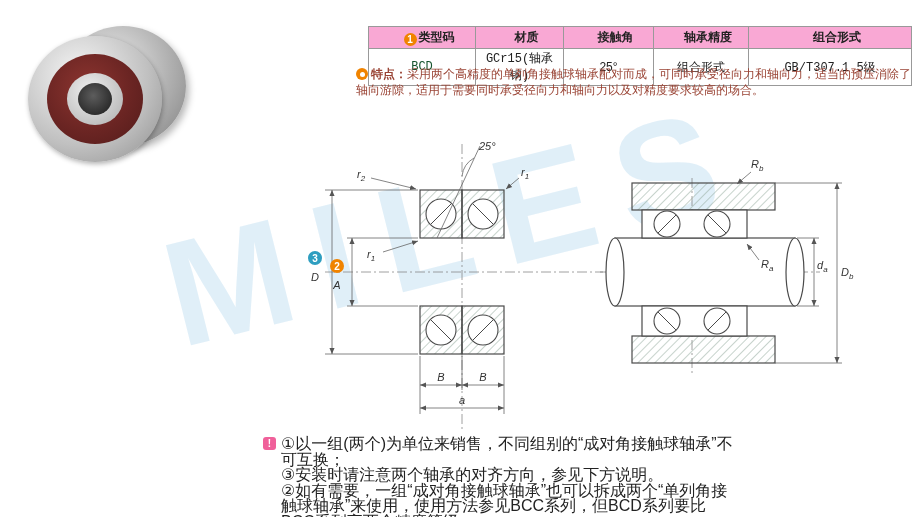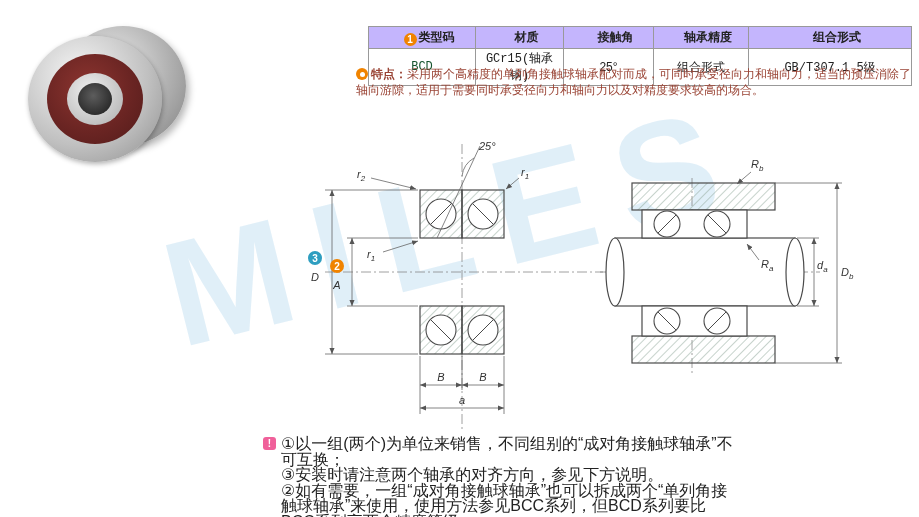--- a/index.html
+++ b/index.html
@@ -23,21 +23,21 @@
     background:radial-gradient(circle at 42% 38%, #8d3530, #6b2523 55%, #521b1a); }
   .inner-ring { left:45px; top:53px; width:56px;  height:52px;
     background:radial-gradient(circle at 40% 35%, #f0f0f0, #adadad); }
   .bore       { left:56px; top:63px; width:34px;  height:32px;
     background:radial-gradient(circle at 45% 40%, #5d5d5d, #191919); }
 
   
   .spec { position:absolute; left:368px; top:26px; width:543px; border-collapse:collapse;
     table-layout:fixed; z-index:1; font-size:12px; }
   .spec th, .spec td { border:1px solid #999; text-align:center; height:22px; padding:1px 2px; color:#222; }
-  .spec th { background:#c4b5fd; font-weight:bold;padding-left:16px; }
+  .spec th { background:#f9a8d4; font-weight:bold;padding-left:16px; }
   .spec td { background:#fff; }
   td.type-code { color:#14532d; font-family:"Liberation Mono","DejaVu Sans Mono",monospace; }
   td.mono { font-family:"Liberation Mono","DejaVu Sans Mono",monospace; }
   .badge { display:inline-block; width:13px; height:13px; line-height:13px; border-radius:50%;
     background:#f08300; color:#fff; font-size:10px; font-weight:bold; margin-right:2px;
     vertical-align:-2px; text-align:center; }
 
   
   .features { position:absolute; left:356px; top:66px; width:557px; font-size:12px;
     line-height:16px; color:#9a4435; z-index:1; }

